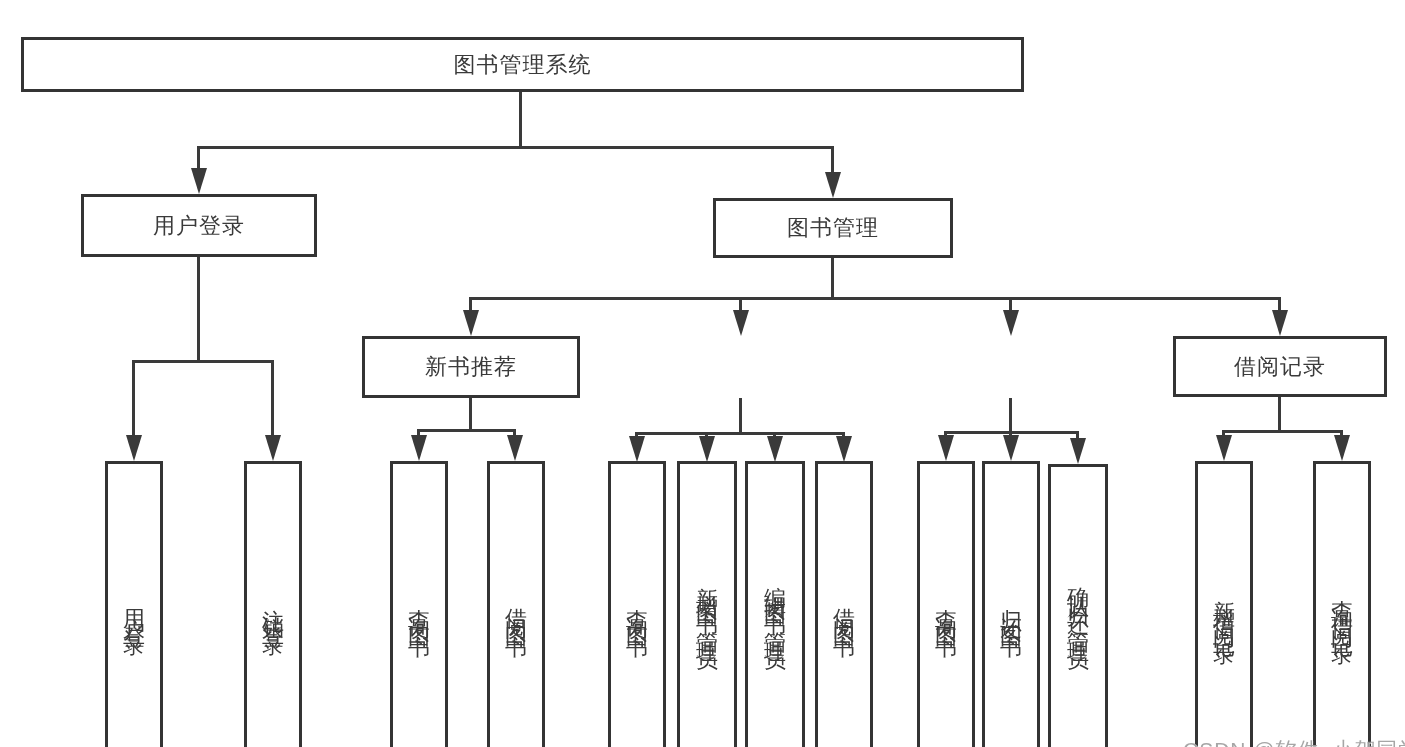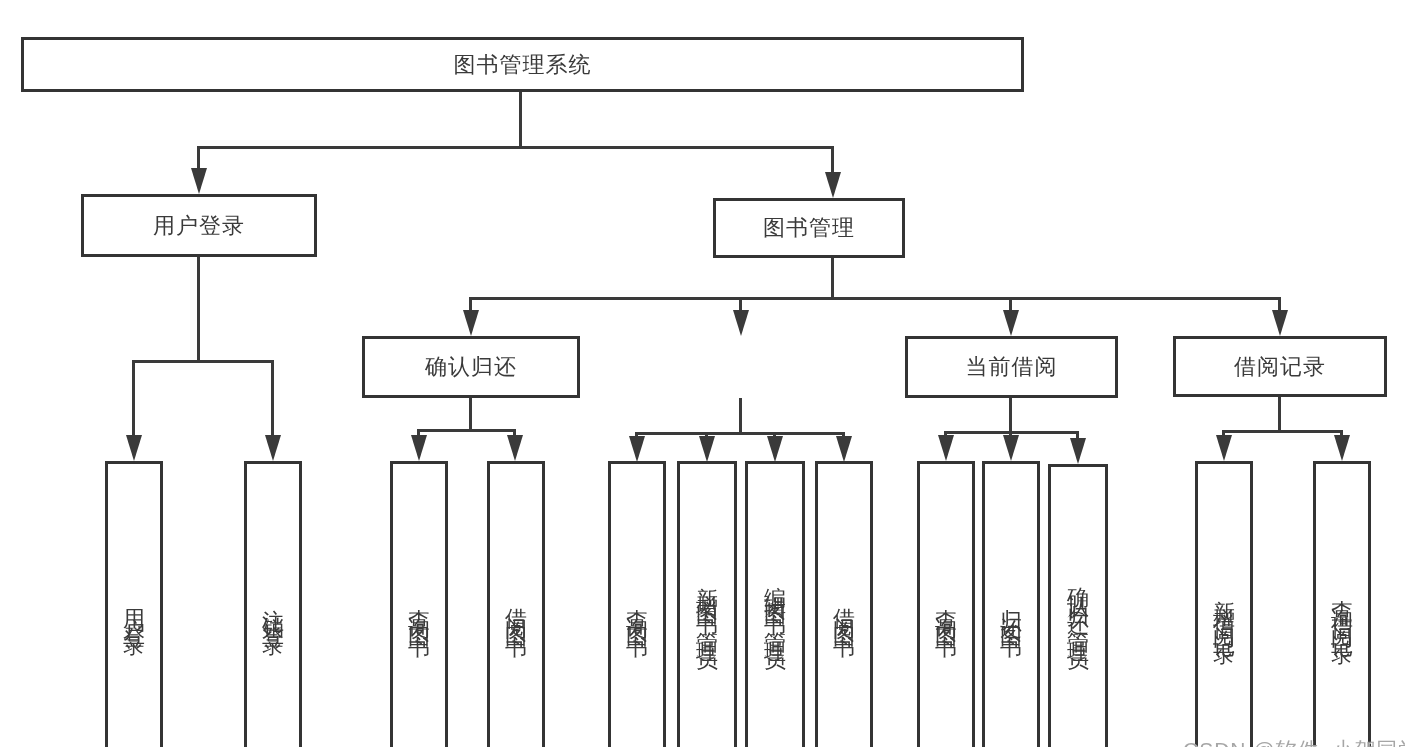--- a/index.html
+++ b/index.html
@@ -94,42 +94,41 @@
   <div class="vline" style="left:519px; top:68px; height:56px;"></div>
 
   <div class="hline" style="left:197px; top:122px; width:637px;"></div>
 
   <div class="vline" style="left:197px; top:122px; height:28px;"></div>
   <div class="arrowhead" style="left:191px; top:144px;"></div>
   <div class="vline" style="left:831px; top:122px; height:30px;"></div>
   <div class="arrowhead" style="left:825px; top:148px;"></div>
 
   <div class="hnode" style="left:81px; top:170px; width:236px; height:63px;">用户登录</div>
-  <div class="hnode" style="left:713px; top:174px; width:192px; height:60px;">图书管理</div>
+  <div class="hnode" style="left:713px; top:174px; width:240px; height:60px;">图书管理</div>
 
   <div class="vline" style="left:197px; top:233px; height:105px;"></div>
   <div class="hline" style="left:132px; top:336px; width:142px;"></div>
   <div class="vline" style="left:132px; top:336px; height:78px;"></div>
   <div class="arrowhead" style="left:126px; top:411px;"></div>
   <div class="vline" style="left:271px; top:336px; height:78px;"></div>
   <div class="arrowhead" style="left:265px; top:411px;"></div>
 
   <div class="vline" style="left:831px; top:234px; height:41px;"></div>
   <div class="hline" style="left:469px; top:273px; width:812px;"></div>
   <div class="vline" style="left:469px; top:273px; height:16px;"></div>
   <div class="arrowhead" style="left:463px; top:286px;"></div>
   <div class="vline" style="left:739px; top:273px; height:16px;"></div>
   <div class="arrowhead" style="left:733px; top:286px;"></div>
   <div class="vline" style="left:1009px; top:273px; height:16px;"></div>
   <div class="arrowhead" style="left:1003px; top:286px;"></div>
   <div class="vline" style="left:1278px; top:273px; height:16px;"></div>
   <div class="arrowhead" style="left:1272px; top:286px;"></div>
 
-  <div class="hnode" style="left:362px; top:312px; width:218px; height:62px;">确认归还</div>
-  <div class="hnode" style="left:905px; top:312px; width:213px; height:62px;">当前借阅</div>
+  <div class="hnode" style="left:362px; top:312px; width:218px; height:62px;">新书推荐</div>
   <div class="hnode" style="left:1173px; top:312px; width:214px; height:61px;">借阅记录</div>
 
   <div class="vline" style="left:469px; top:374px; height:33px;"></div>
   <div class="hline" style="left:417px; top:405px; width:99px;"></div>
   <div class="vline" style="left:417px; top:405px; height:10px;"></div>
   <div class="arrowhead" style="left:411px; top:411px;"></div>
   <div class="vline" style="left:513px; top:405px; height:10px;"></div>
   <div class="arrowhead" style="left:507px; top:411px;"></div>
 
   <div class="vline" style="left:739px; top:374px; height:36px;"></div>

